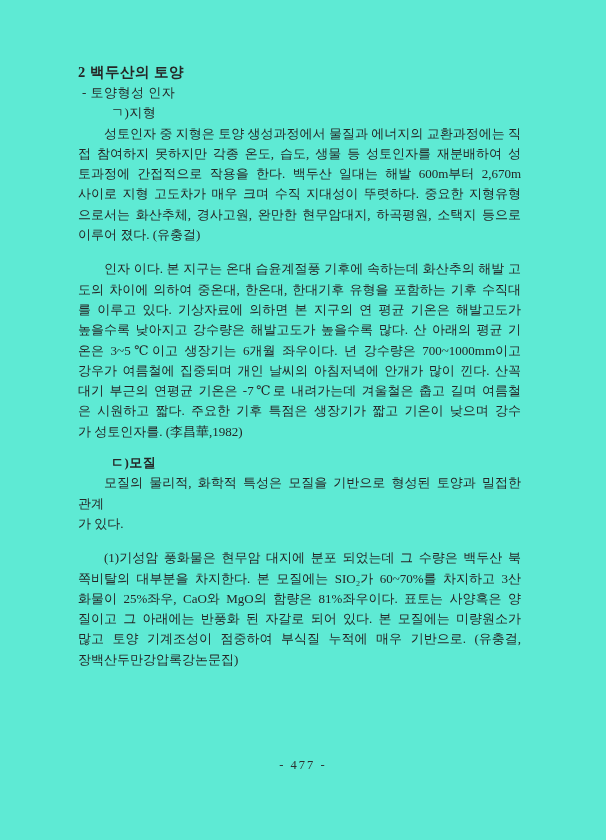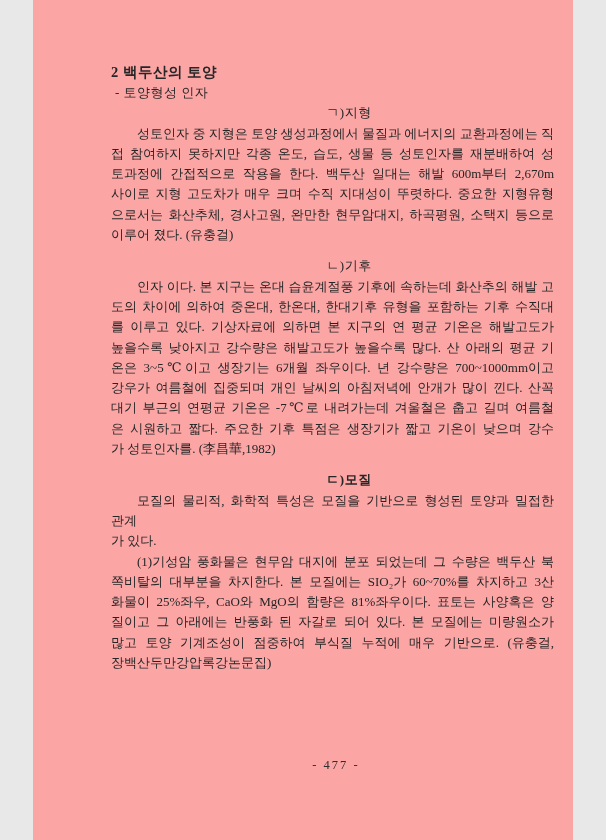--- a/index.html
+++ b/index.html
@@ -2,24 +2,24 @@
 <html><head>
 <meta charset="utf-8">
 <style>
   html, body {
     margin: 0;
     padding: 0;
     background: #e8e8e8;
   }
   .page {
     position: relative;
-    width: 540px;
+    width: 606px;
     height: 840px;
     margin: 0 auto;
-    background: #fca5a5;
+    background: #5eead4;
     overflow: hidden;
     font-family: "Liberation Serif", "DejaVu Serif", serif;
     color: #262626;
   }
   .content {
     position: absolute;
     left: 78px;
     top: 62px;
     width: 443px;
     font-size: 13px;
@@ -33,25 +33,24 @@
     letter-spacing: 0.5px;
   }
   .subheading {
     margin-top: 0;
     padding-left: 4px;
     letter-spacing: 0.5px;
   }
   .label-line {
     padding-left: 33px;
     letter-spacing: 0.5px;
-    text-align: center;
   }
   .label-line.bold { font-weight: bold; }
   .para + .label-line { margin-top: 11px; }
-  .para + .para { }
+  .para + .para { margin-top: 14px; }
   .para .line {
     text-align: justify;
     text-align-last: justify;
   }
   .para .line:last-child {
     text-align: center;
     text-align-last: left;
   }
   .para .line:first-child { text-indent: 26px; }
   .footer {
@@ -75,21 +74,20 @@
     <div>
         <div class="label-line">ㄱ)지형</div>
         <div class="para">
           <div class="line">성토인자 중 지형은 토양 생성과정에서 물질과 에너지의 교환과정에는 직</div>
           <div class="line">접 참여하지 못하지만 각종 온도, 습도, 생물 등 성토인자를 재분배하여 성</div>
           <div class="line">토과정에 간접적으로 작용을 한다. 백두산 일대는 해발 600m부터 2,670m</div>
           <div class="line">사이로 지형 고도차가 매우 크며 수직 지대성이 뚜렷하다. 중요한 지형유형</div>
           <div class="line">으로서는 화산추체, 경사고원, 완만한 현무암대지, 하곡평원, 소택지 등으로</div>
           <div class="line">이루어 졌다. (유충걸)</div>
         </div>
-        <div class="label-line">ㄴ)기후</div>
         <div class="para">
           <div class="line">인자 이다. 본 지구는 온대 습윤계절풍 기후에 속하는데 화산추의 해발 고</div>
           <div class="line">도의 차이에 의하여 중온대, 한온대, 한대기후 유형을 포함하는 기후 수직대</div>
           <div class="line">를 이루고 있다. 기상자료에 의하면 본 지구의 연 평균 기온은 해발고도가</div>
           <div class="line">높을수록 낮아지고 강수량은 해발고도가 높을수록 많다. 산 아래의 평균 기</div>
           <div class="line">온은 3~5℃이고 생장기는 6개월 좌우이다. 년 강수량은 700~1000mm이고</div>
           <div class="line">강우가 여름철에 집중되며 개인 날씨의 아침저녁에 안개가 많이 낀다. 산꼭</div>
           <div class="line">대기 부근의 연평균 기온은 -7℃로 내려가는데 겨울철은 춥고 길며 여름철</div>
           <div class="line">은 시원하고 짧다. 주요한 기후 특점은 생장기가 짧고 기온이 낮으며 강수</div>
           <div class="line">가 성토인자를. (李昌華,1982)</div>

